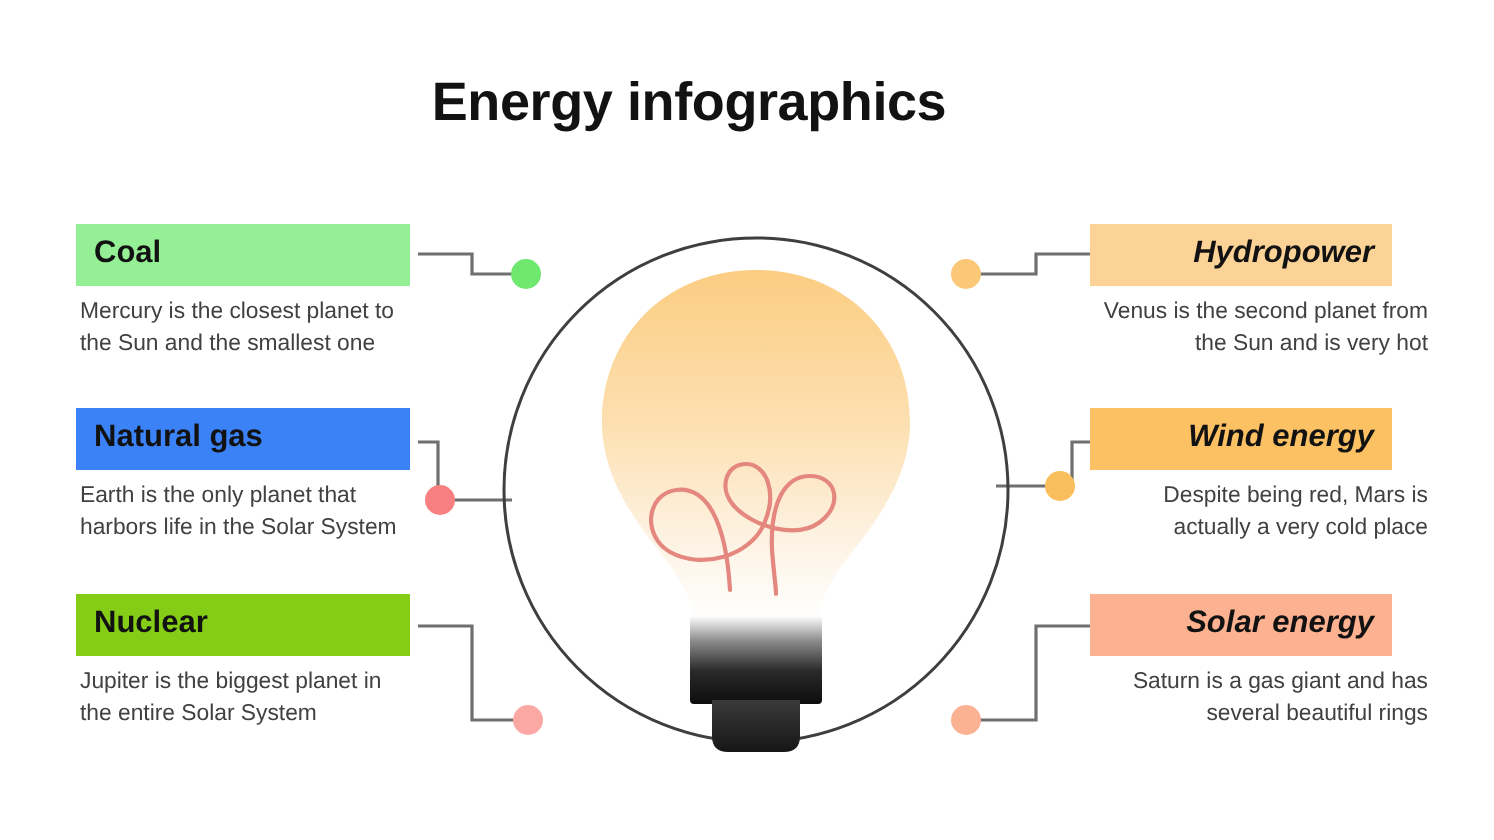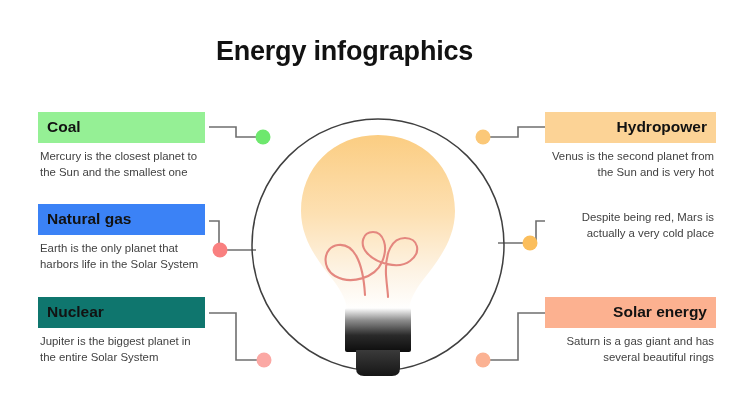--- a/index.html
+++ b/index.html
@@ -47,21 +47,21 @@
 
   .block-heading {
     font-size: 15.5px;
     font-weight: bold;
     color: #121212;
     padding: 7px 9px 8px 9px;
     line-height: 1.05;
     box-sizing: border-box;
     width: 167px;
   }
-  .info-block.right .block-heading { width: 171px; }
+  .info-block.right .block-heading { width: 151px; font-style: italic; }
 
   .block-desc {
     font-size: 11.4px;
     line-height: 1.42;
     color: #414141;
     padding: 5px 2px 0 2px;
     box-sizing: border-box;
     width: 171px;
   }
 
@@ -159,29 +159,30 @@
   <div class="block-heading" style="background-color: rgb(149, 240, 149);">Coal</div>
   <div class="block-desc">Mercury is the closest planet to the Sun and the smallest one</div>
 </div>
 
 <div class="info-block left row-2">
   <div class="block-heading" style="background-color: #3b82f6;">Natural gas</div>
   <div class="block-desc">Earth is the only planet that harbors life in the Solar System</div>
 </div>
 
 <div class="info-block left row-3">
-  <div class="block-heading" style="background-color: #0f766e;">Nuclear</div>
+  <div class="block-heading" style="background-color: #84cc16;">Nuclear</div>
   <div class="block-desc">Jupiter is the biggest planet in the entire Solar System</div>
 </div>
 
 <div class="info-block right row-1">
   <div class="block-heading" style="background-color: rgb(252, 211, 150);">Hydropower</div>
   <div class="block-desc">Venus is the second planet from the Sun and is very hot</div>
 </div>
 
 <div class="info-block right row-2">
+  <div class="block-heading" style="background-color: rgb(251, 193, 98);">Wind energy</div>
   <div class="block-desc">Despite being red, Mars is actually a very cold place</div>
 </div>
 
 <div class="info-block right row-3">
   <div class="block-heading" style="background-color: rgb(252, 177, 144); padding-left: 28px;">Solar energy</div>
   <div class="block-desc">Saturn is a gas giant and has several beautiful rings</div>
 </div>
 
 </body></html>

